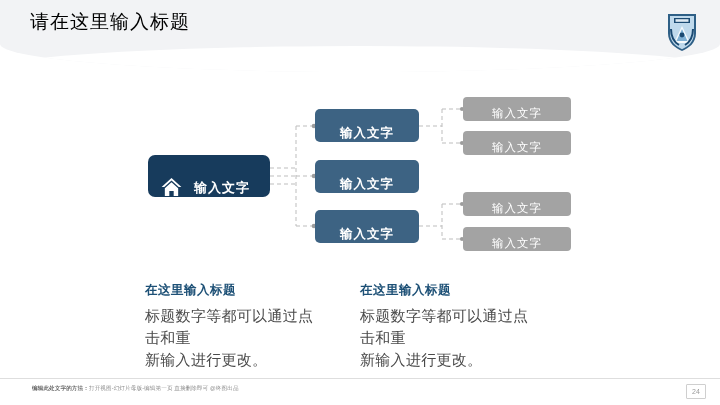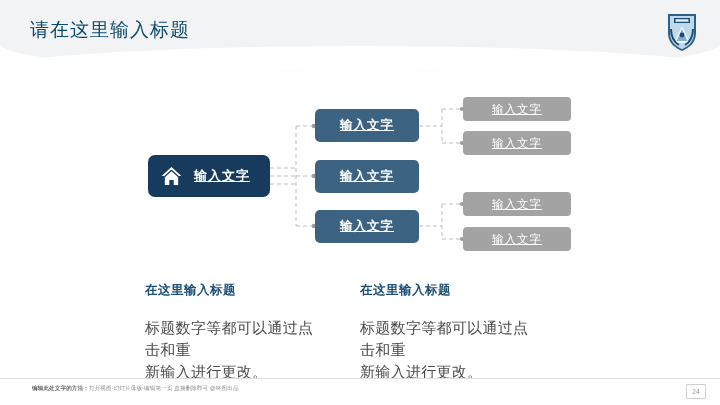--- a/index.html
+++ b/index.html
@@ -38,23 +38,23 @@
     right: -40px;
     bottom: -30px;
     height: 56px;
     background: #ffffff;
     border-top-left-radius: 50% 30px;
     border-top-right-radius: 50% 30px;
   }
   #page-title {
     position: absolute;
     left: 30px;
-    top: 17px;
+    top: 9px;
     font-size: 19px;
-    color: #0c4a6e;
+    color: #000000;
     letter-spacing: 1px;
     white-space: nowrap;
   }
 
   
   #logo {
     position: absolute;
     right: 18px;
     top: 9px;
     width: 40px;
@@ -66,26 +66,25 @@
     position: absolute;
     left: 0;
     top: 80px;
     width: 720px;
     height: 180px;
   }
   .node {
     position: absolute;
     box-sizing: border-box;
     display: flex;
-    align-items: center;
+    align-items: flex-end;
     justify-content: center;
     color: #ffffff;
     white-space: nowrap;
     letter-spacing: 1px;
-    text-decoration: underline;
   }
   .node-root {
     left: 148px;
     top: 75px;
     width: 122px;
     height: 42px;
     background: #173b5c;
     border-radius: 7px;
     font-size: 13px;
     font-weight: bold;
@@ -139,21 +138,21 @@
     top: 282px;
     width: 180px;
   }
   #caption-col-1 { left: 145px; }
   #caption-col-2 { left: 360px; }
   .caption-heading {
     font-size: 12.5px;
     font-weight: bold;
     color: #1d5076;
     letter-spacing: 0.5px;
-    margin-bottom: 18px;
+    margin-bottom: 6px;
   }
   .caption-body {
     font-size: 15px;
     color: #4a4a4a;
     line-height: 22px;
     letter-spacing: 0.3px;
   }
 
   
   #footer-rule {

